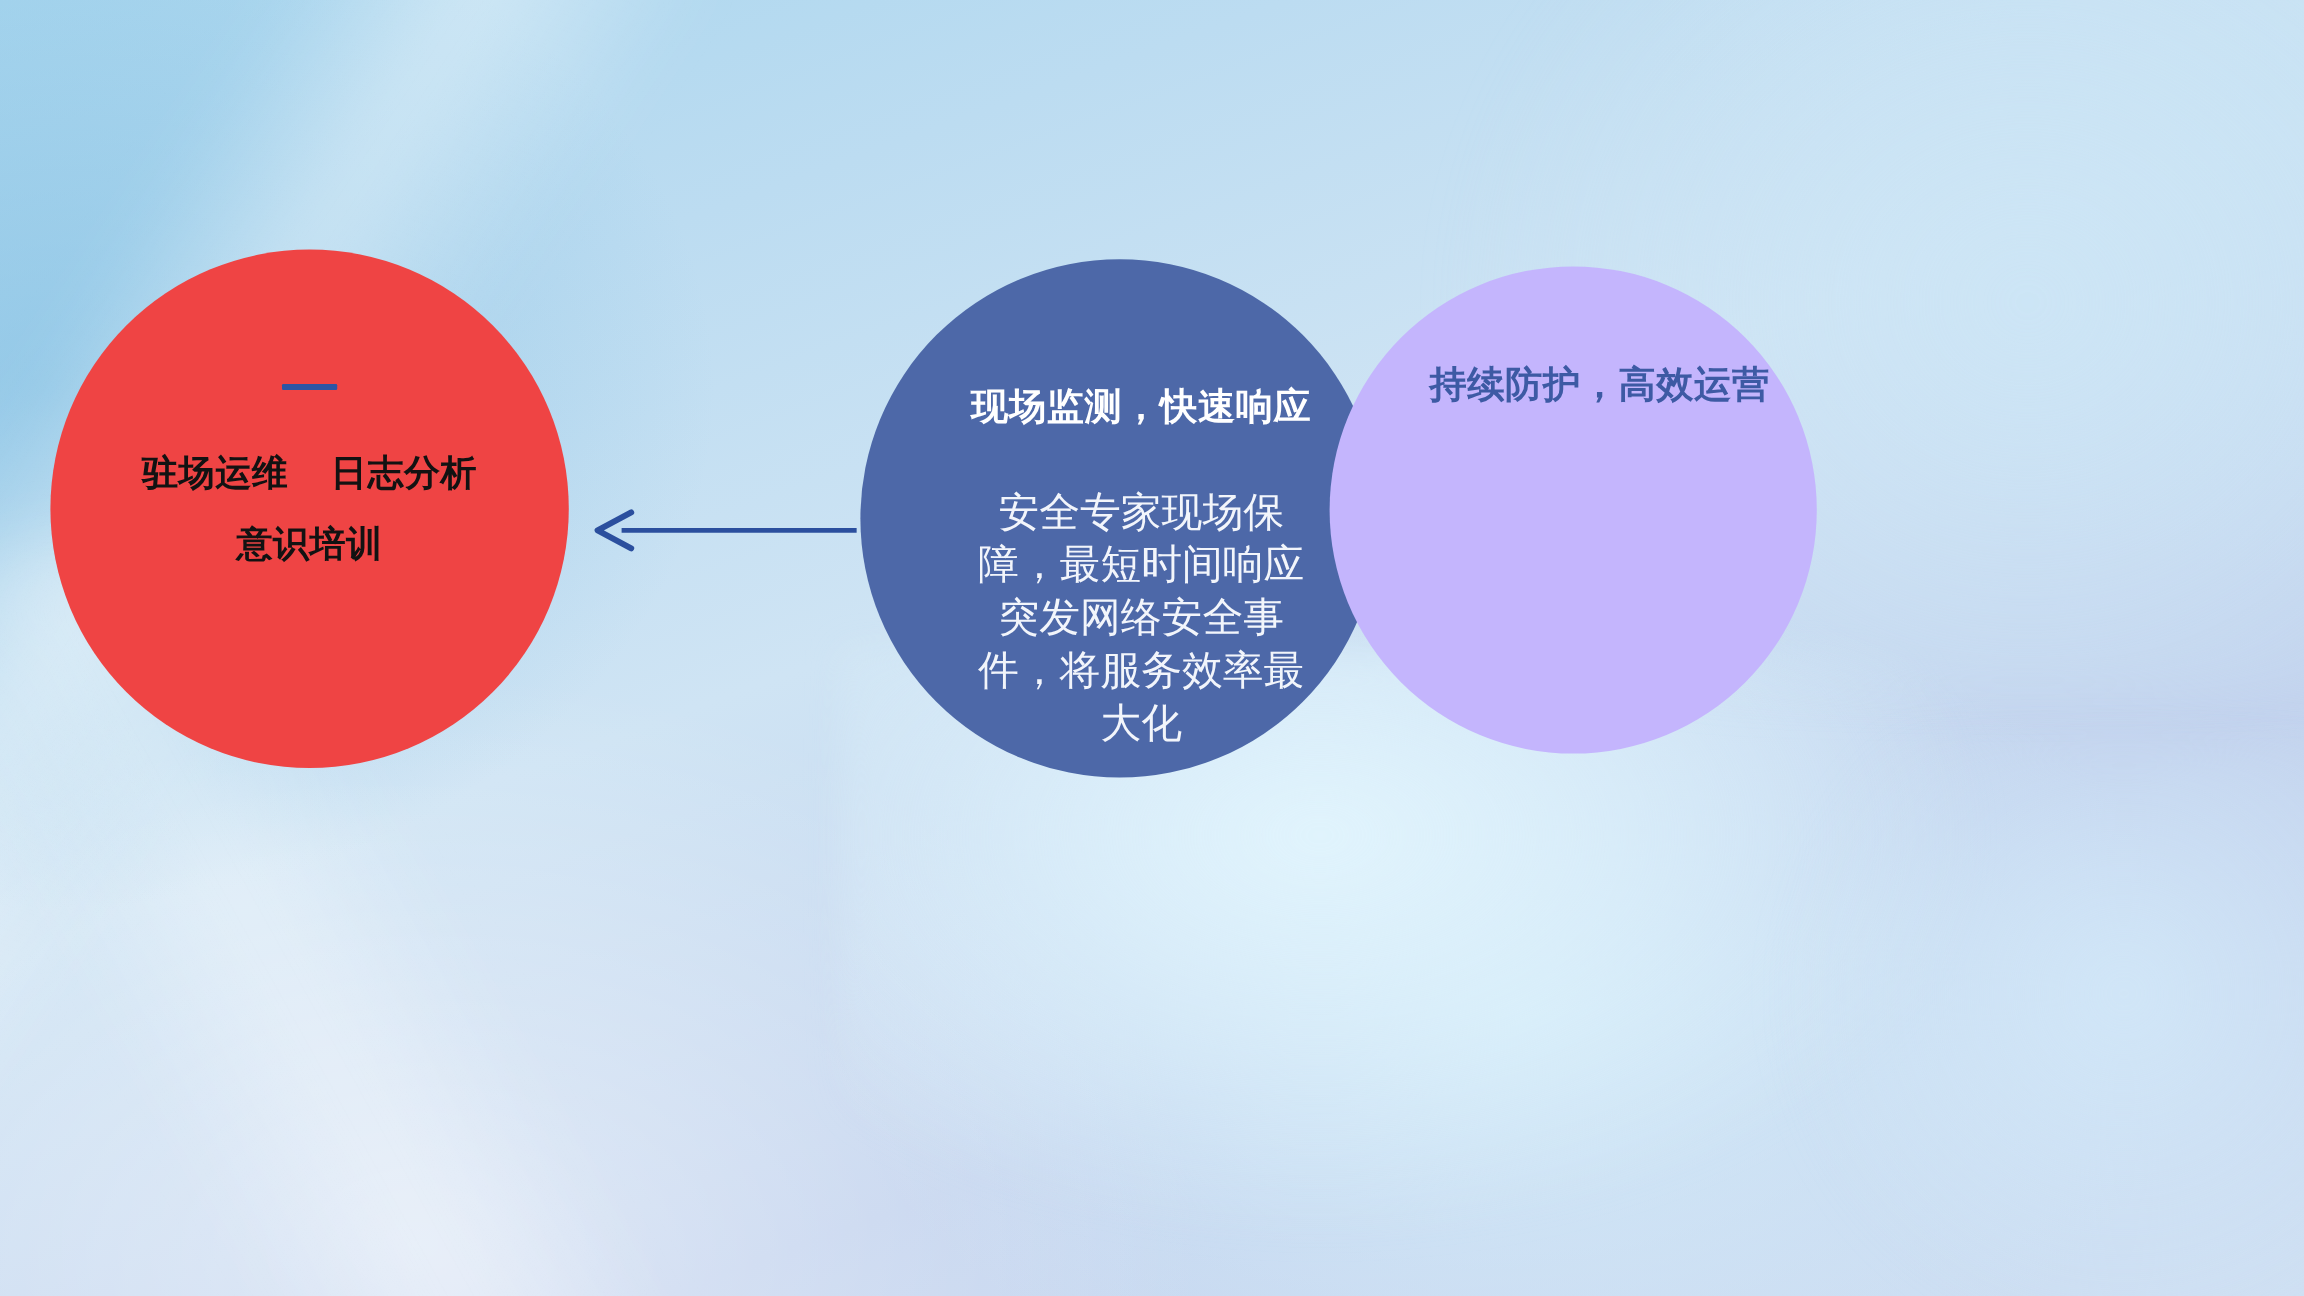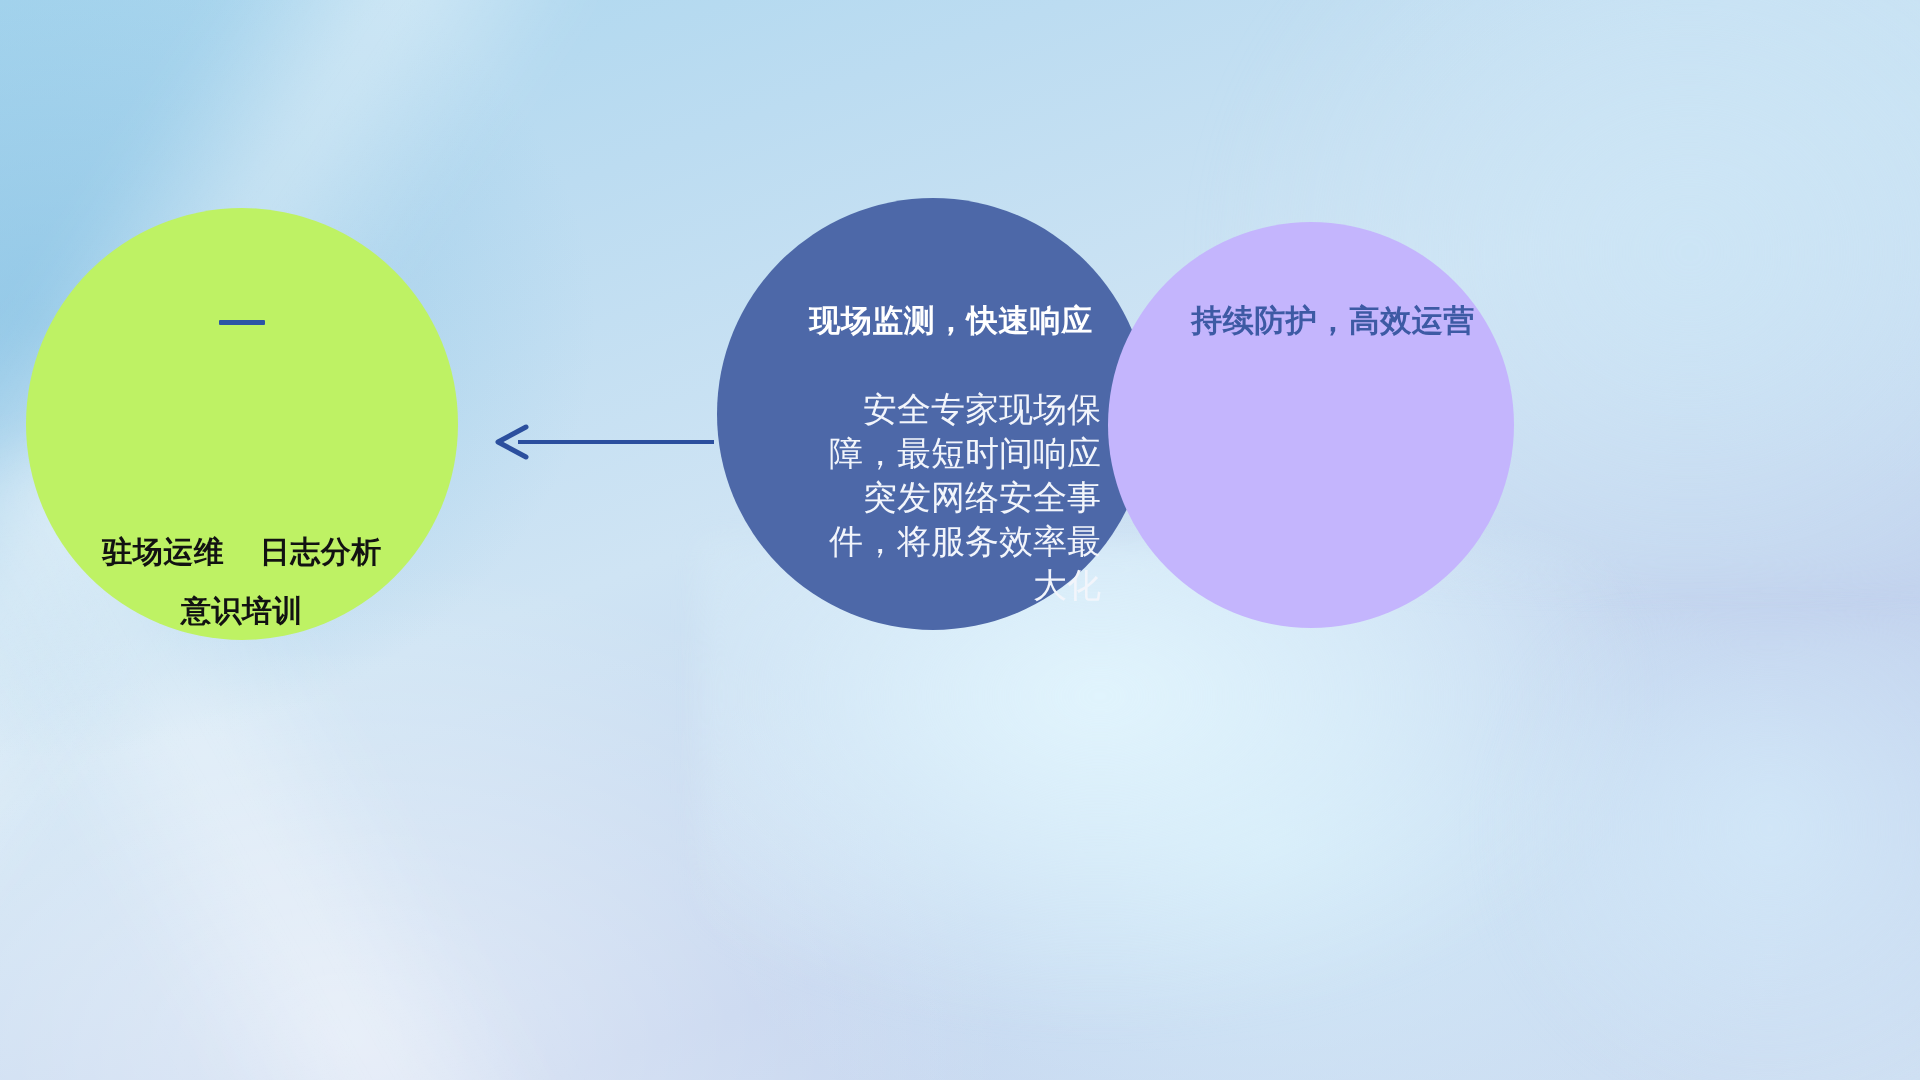--- a/index.html
+++ b/index.html
@@ -52,45 +52,43 @@
     position:absolute;
     border-radius:50%;
     display:flex;
     flex-direction:column;
     align-items:center;
     justify-content:flex-start;
     text-align:center;
   }
 
   #circle-left {
-    left:26px; top:208px; width:432px; height:432px;
-    background:#bef264;
+    left:42px; top:208px; width:432px; height:432px;
+    background:#ef4444;
     z-index:3;
-    justify-content:space-between;
   }
   .left-dash {
     width:46px; height:5px; background:#2c55a5;
     border-radius:1px;
     margin-top:112px;
   }
   .left-lines {
     margin-top:40px;
     color:#121212;
     font-weight:bold;
     font-size:30px;
     line-height:59px;
     letter-spacing:0.5px;
   }
   .left-lines div { white-space:pre; }
 
   #circle-middle {
-    left:717px; top:198px; width:432px; height:432px;
+    left:717px; top:216px; width:432px; height:432px;
     background:#4d68a8;
     z-index:4;
-    text-align:right;
   }
   .mid-title {
     color:#ffffff;
     font-weight:bold;
     font-size:31px;
     letter-spacing:0.5px;
     margin-top:102px;
     white-space:nowrap;
     transform: translateX(18px);
   }

